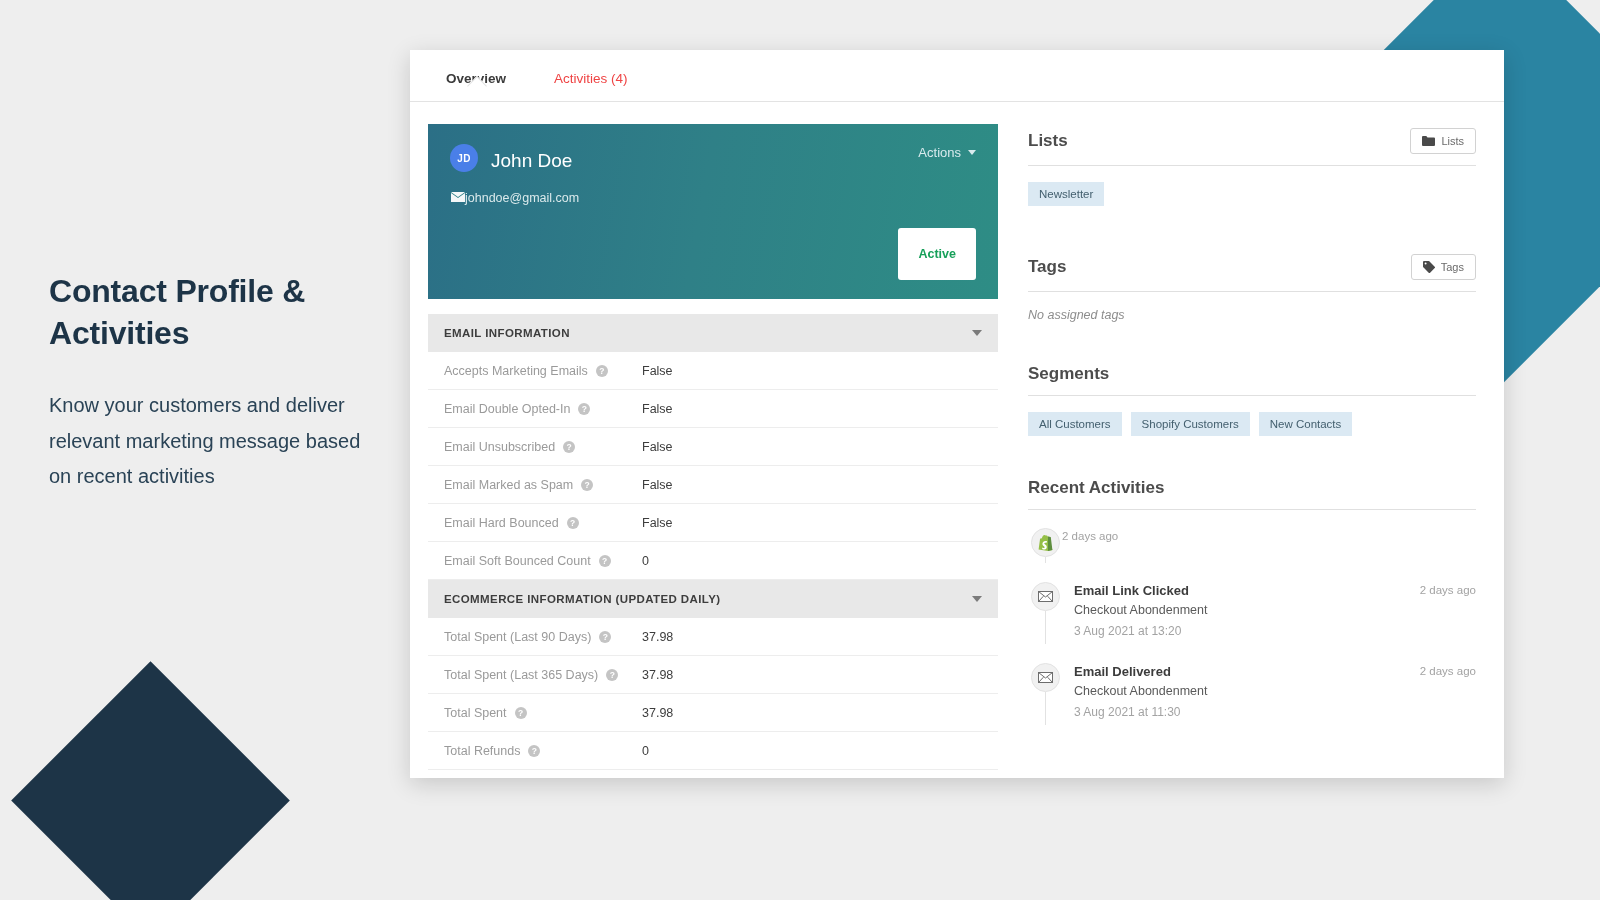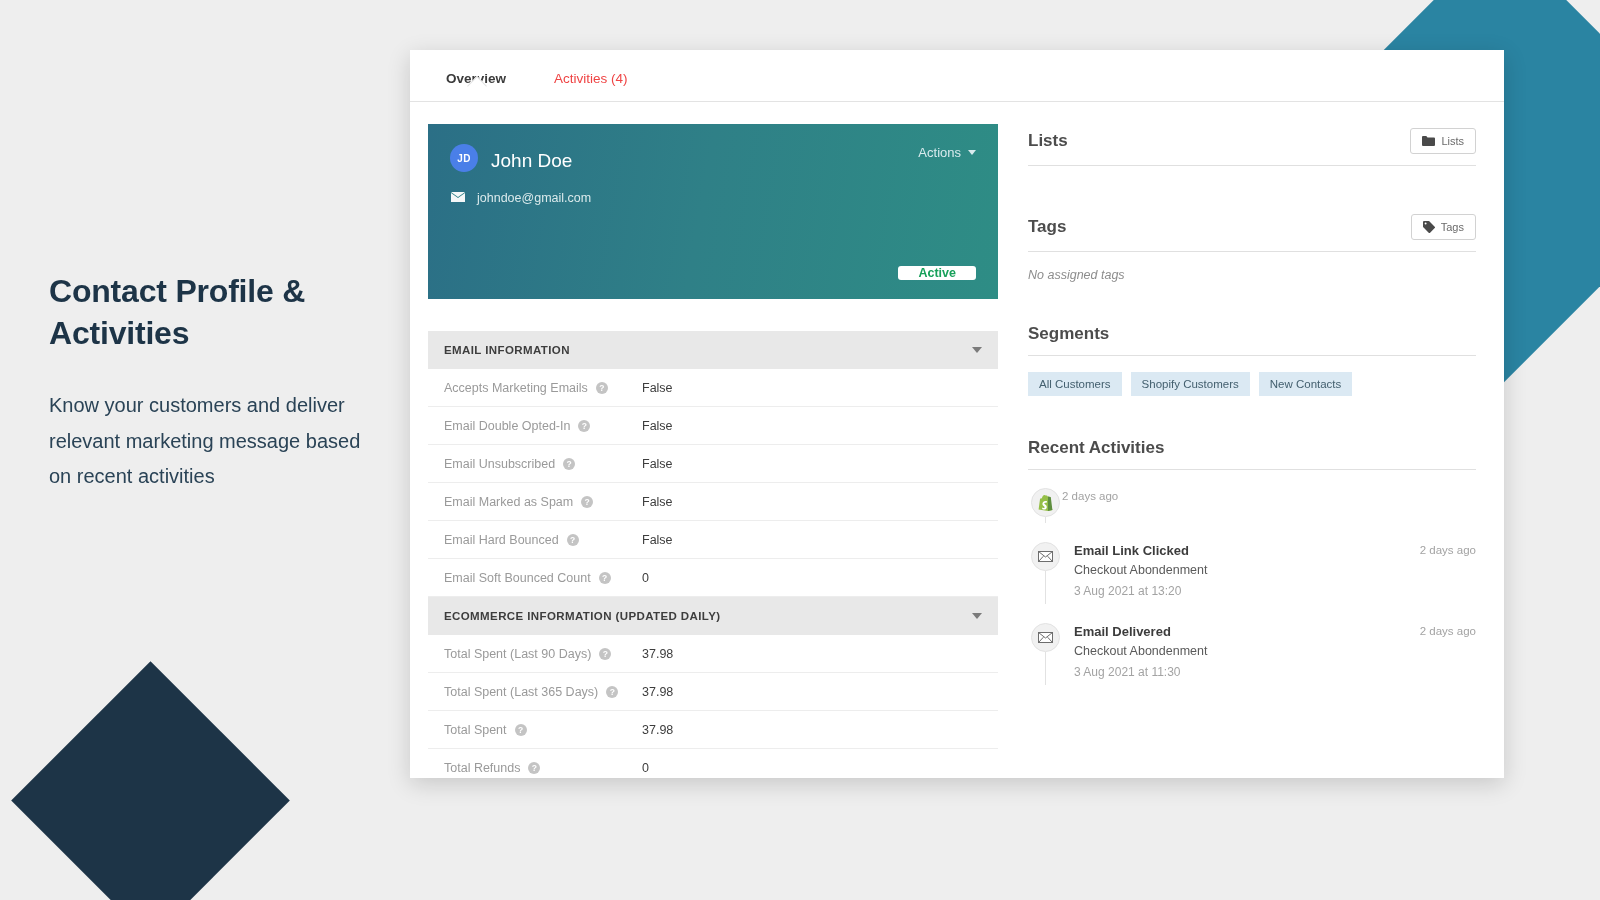--- a/index.html
+++ b/index.html
@@ -139,46 +139,45 @@
   }
   .caret-down {
     width: 0; height: 0;
     border-left: 4.5px solid transparent;
     border-right: 4.5px solid transparent;
     border-top: 5.5px solid #d9ebee;
   }
   .profile-meta { margin-top: 19px; }
   .meta-row {
     display: flex; align-items: center;
-    gap: 12px;
     margin-bottom: 12px;
     font-size: 12.5px;
     color: #dbeaec;
   }
   .meta-ico {
     width: 15px; text-align: center;
     color: #ffffff;
     font-size: 12px;
     flex: 0 0 15px;
     opacity: 0.95;
   }
   .status-btn {
     position: absolute;
     right: 22px; bottom: 19px;
     background: #ffffff;
     color: #17a05a;
     font-size: 12.5px;
     font-weight: bold;
-    padding: 0 20px;
+    padding: 19px 20px;
     border-radius: 3px;
     cursor: pointer;
   }
 
   
-  .info-block { margin-top: 32px; }
+  .info-block { margin-top: 15px; }
   .section-head {
     background: #e8e8e8;
     padding: 13px 16px;
     font-size: 11.5px;
     font-weight: bold;
     color: #3d3d3d;
     letter-spacing: 0.4px;
     display: flex;
     align-items: center;
     justify-content: space-between;
@@ -441,20 +440,23 @@
           <div class="side-head">
             <div class="side-title">Lists</div>
             <div class="side-btn">
               <span>
                 <svg width="13" height="10" viewBox="0 0 13 10">
                     <path fill="#4a4a4a" d="M0 1a1 1 0 011-1h3.3l1.2 1.4H12a1 1 0 011 1V9a1 1 0 01-1 1H1a1 1 0 01-1-1z"></path>
                   </svg>
               </span>
               <span>Lists</span>
             </div>
+          </div>
+          <div class="pill-row">
+            <span class="pill">Newsletter</span>
           </div>
         </div>
 
         <div class="spacer-40"></div>
 
         <div class="side-sec">
           <div class="side-head">
             <div class="side-title">Tags</div>
             <div class="side-btn">
               <span>

